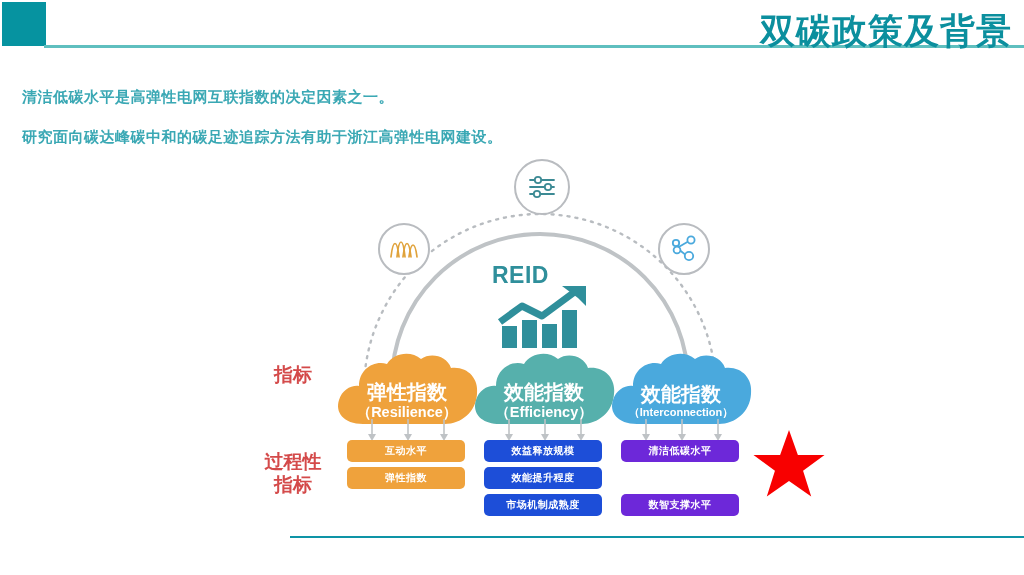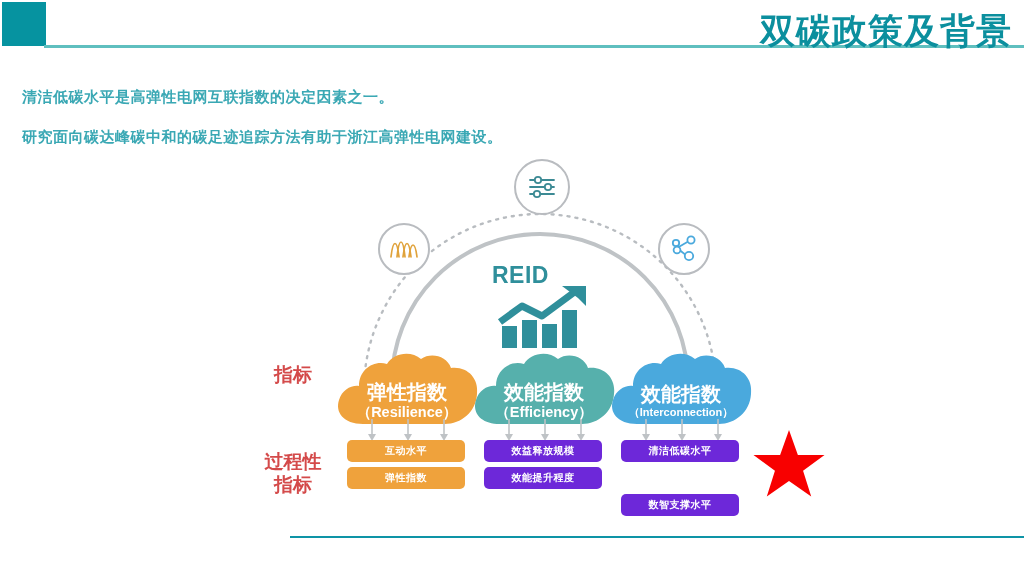--- a/index.html
+++ b/index.html
@@ -160,21 +160,21 @@
     letter-spacing: .5px;
     box-sizing: border-box;
   }
   .col-a { left: 347px; }
   .col-b { left: 484px; }
   .col-c { left: 621px; }
   .row-1 { top: 290px; }
   .row-2 { top: 317px; }
   .row-3 { top: 344px; }
   .pill-orange { background: #efa23c; }
-  .pill-teal   { background: #6d28d9; }
+  .pill-teal   { background: #1d4ed8; }
   .pill-blue   { background: #6d28d9; }
 
   
   .axis-label {
     position: absolute;
     width: 110px;
     text-align: center;
     font-size: 19px;
     font-weight: bold;
     color: #d44a4a;
@@ -335,20 +335,21 @@
       <line x1="86" y1="1" x2="86" y2="17"></line>
         <polygon points="82,16 90,16 86,23" fill="#bfc3c6" stroke="none"></polygon>
     </g>
   </svg>
 
   <div class="pill pill-orange col-a row-1">互动水平</div>
   <div class="pill pill-orange col-a row-2">弹性指数</div>
 
   <div class="pill pill-teal col-b row-1">效益释放规模</div>
   <div class="pill pill-teal col-b row-2">效能提升程度</div>
+  <div class="pill pill-teal col-b row-3">市场机制成熟度</div>
 
   <div class="pill pill-blue col-c row-1">清洁低碳水平</div>
   <div class="pill pill-blue col-c row-3">数智支撑水平</div>
 
   <div class="axis-label" id="axis-result">
     <div>指标</div>
   </div>
   <div class="axis-label" id="axis-process">
     <div>过程性</div>
     <div>指标</div>

